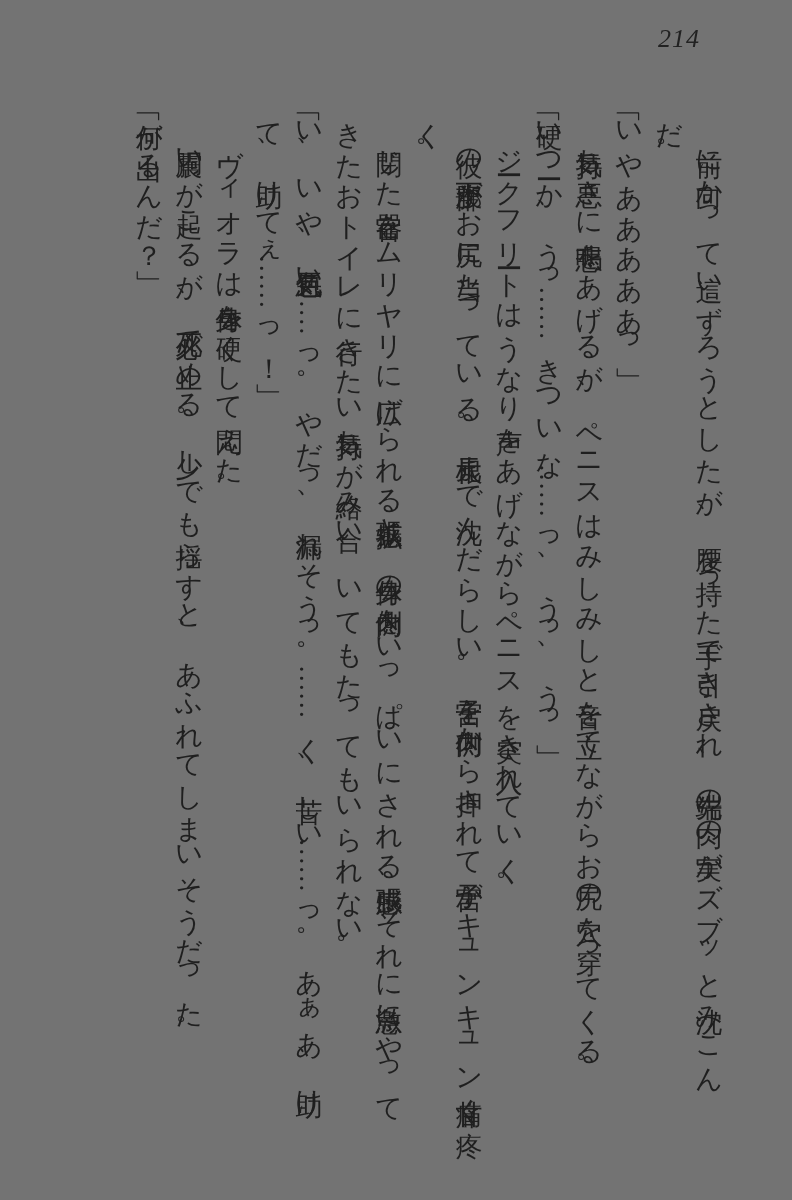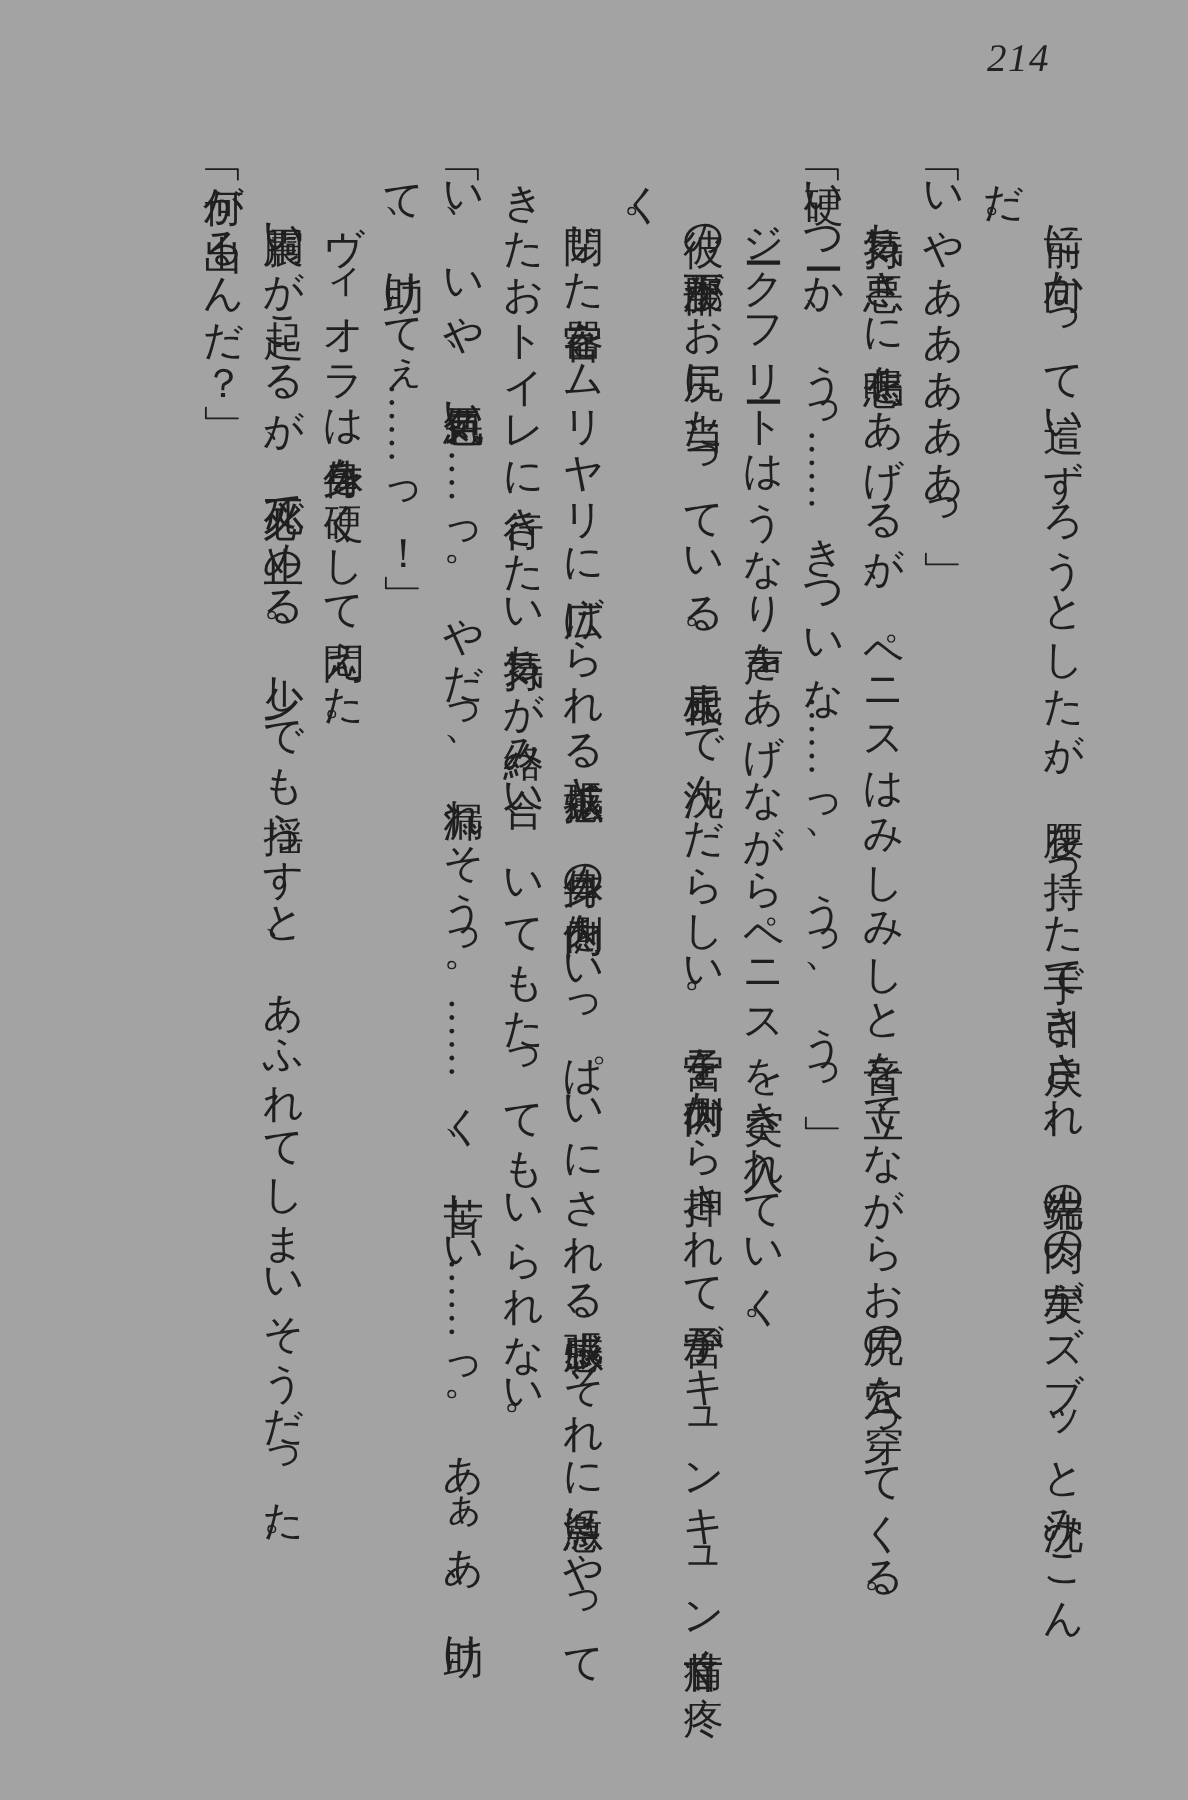--- a/index.html
+++ b/index.html
@@ -8,21 +8,21 @@
   }
   body {
     width: 792px;
     height: 1200px;
     background: #f6f6f4;
   }
   .page {
     position: relative;
     width: 792px;
     height: 1200px;
-    background: #a3a3a3;
+    background: #737373;
     overflow: hidden;
     font-family: "Liberation Serif", "DejaVu Serif", serif;
     color: #1f1f1f;
   }
   .page-number {
     position: absolute;
     top: 24px;
     right: 92px;
     font-size: 26px;
     font-style: italic;

